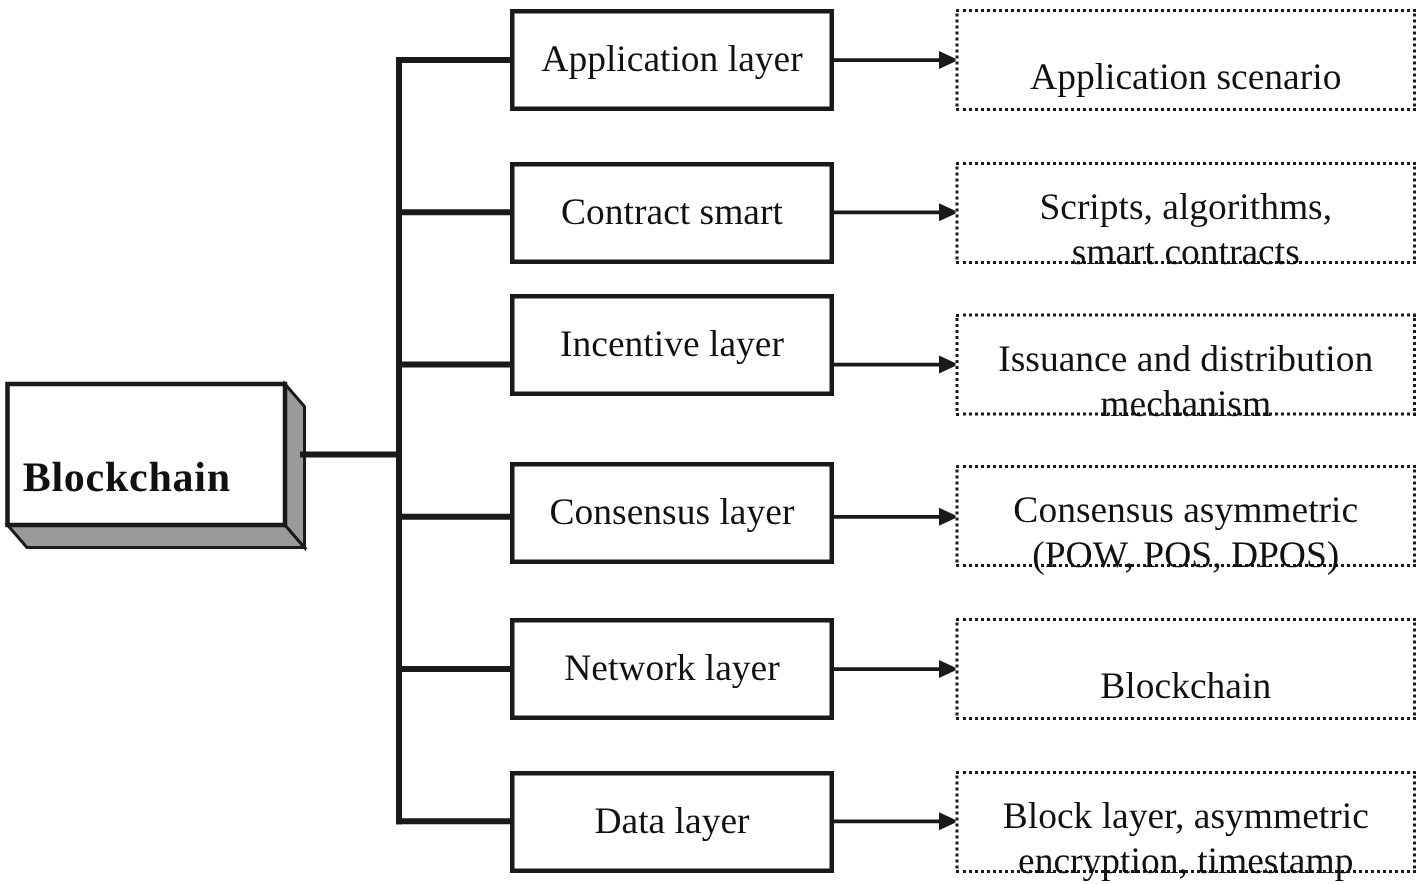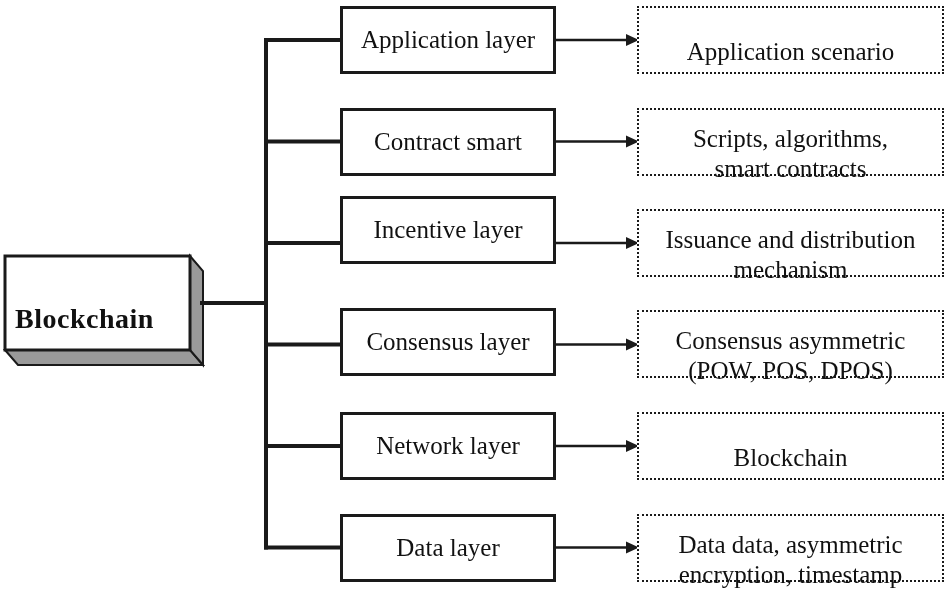--- a/index.html
+++ b/index.html
@@ -127,17 +127,17 @@
 mechanism</span>
   </div>
   <div class="detail-box" style="top:310px">
     <span class="detail-text">Consensus asymmetric
 (POW, POS, DPOS)</span>
   </div>
   <div class="detail-box" style="top:412px">
     <span class="detail-text">Blockchain</span>
   </div>
   <div class="detail-box" style="top:514px">
-    <span class="detail-text">Data data, asymmetric
+    <span class="detail-text">Block layer, asymmetric
 encryption, timestamp</span>
   </div>
 
 </div>
 
 </body></html>

